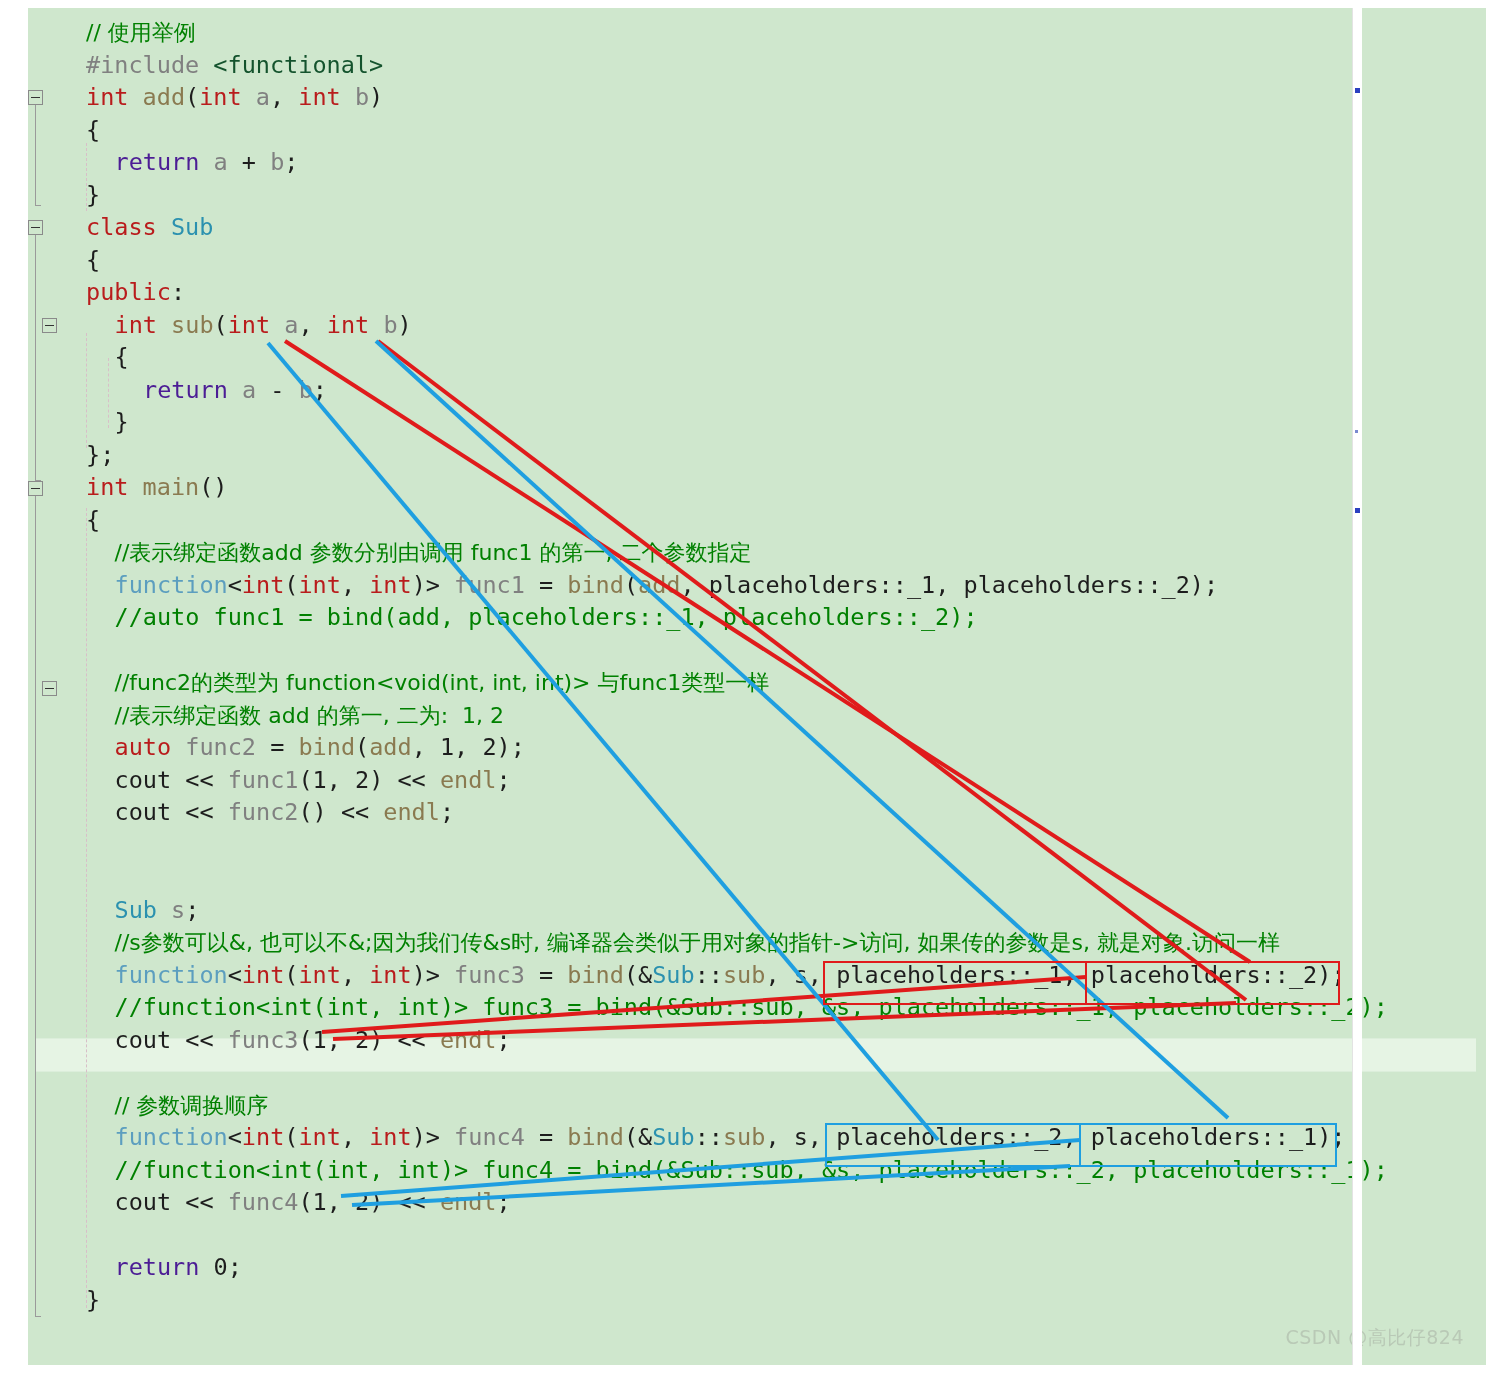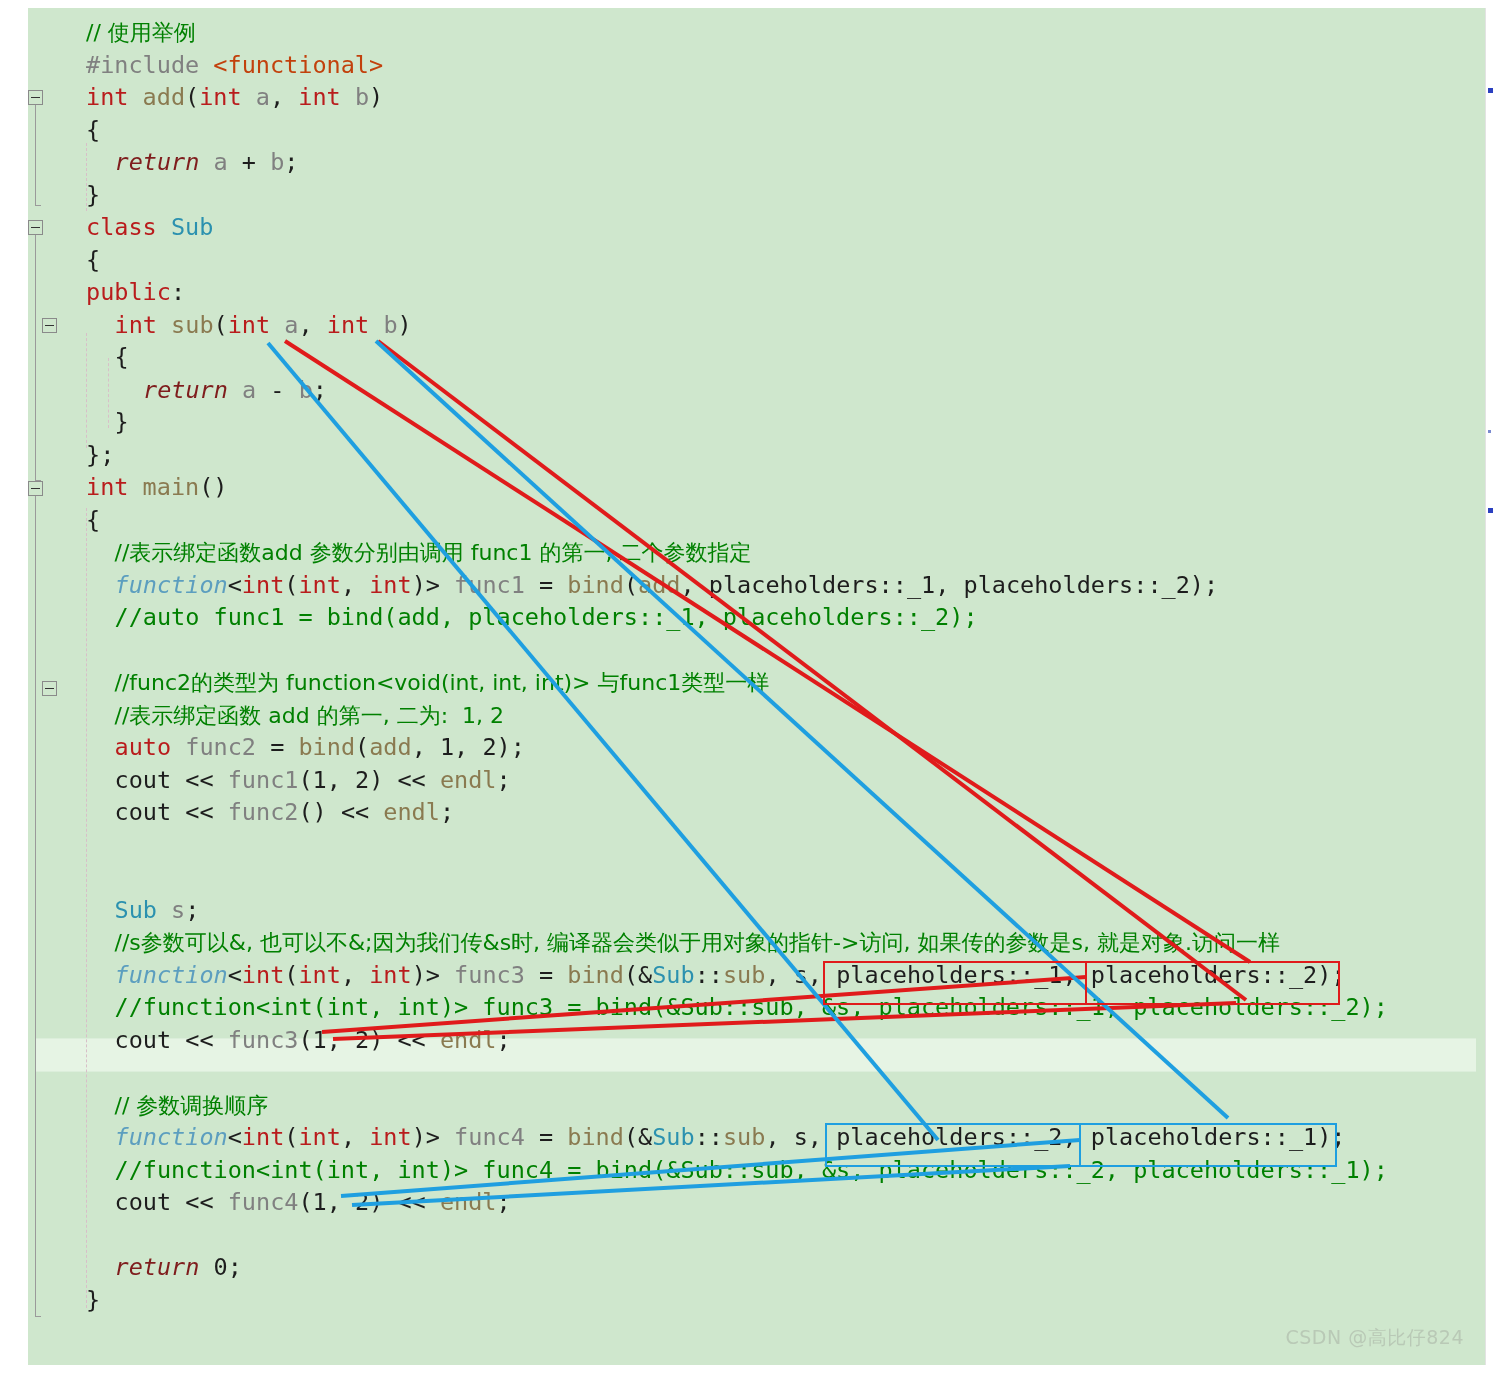--- a/index.html
+++ b/index.html
@@ -1,18 +1,18 @@
 <!DOCTYPE html>
 <html><head>
 <meta charset="utf-8">
 <style>
   html,body{margin:0;padding:0;background:#ffffff;}
   body{width:1495px;height:1373px;overflow:hidden;font-family:"DejaVu Sans Mono","Liberation Mono",monospace;}
 
-  #root{position:relative;width:1495px;height:1373px;background:#ffffff;}
+  #root{position:relative;width:1362px;height:1373px;background:#ffffff;}
 
   
   #editor{
     position:absolute;left:28px;top:8px;width:1458px;height:1357px;
     background:#cfe7cd;
     overflow:hidden;
   }
 
   
   #gutter{position:absolute;left:0;top:0;width:36px;height:100%;}
@@ -42,27 +42,27 @@
   #cursor-line{
     position:absolute;left:8px;top:1030px;width:1440px;height:34px;
     background:#e6f4e4;border-top:1px solid #dceedb;border-bottom:1px solid #dceedb;
     box-sizing:border-box;
   }
 
   
   .kw   {color:#b91c1c;}
   .type {color:#2b91af;}
   .fn   {color:#8a7a50;}
-  .ctl  {color:#7f1d1d;font-style:italic;}
+  .ctl  {color:#4c1d95;}
   .pp   {color:#808080;}
-  .str  {color:#c2410c;}
+  .str  {color:#14532d;}
   .cmt  {color:#008000;}
   .plain{color:#1d1d1d;}
   .var  {color:#808080;}
-  .tmpl {color:#5c9ebf;font-style:italic;}
+  .tmpl {color:#5c9ebf;}
 
   .cn{font-family:"DejaVu Sans","Liberation Sans",sans-serif;font-size:22px;}
 
   
   #overlay{position:absolute;left:0;top:0;width:1495px;height:1373px;pointer-events:none;}
 
   
   #scrollbar{
     position:absolute;right:0;top:8px;width:9px;height:1357px;background:#ffffff;
     border-left:1px solid #e3e3e3;

